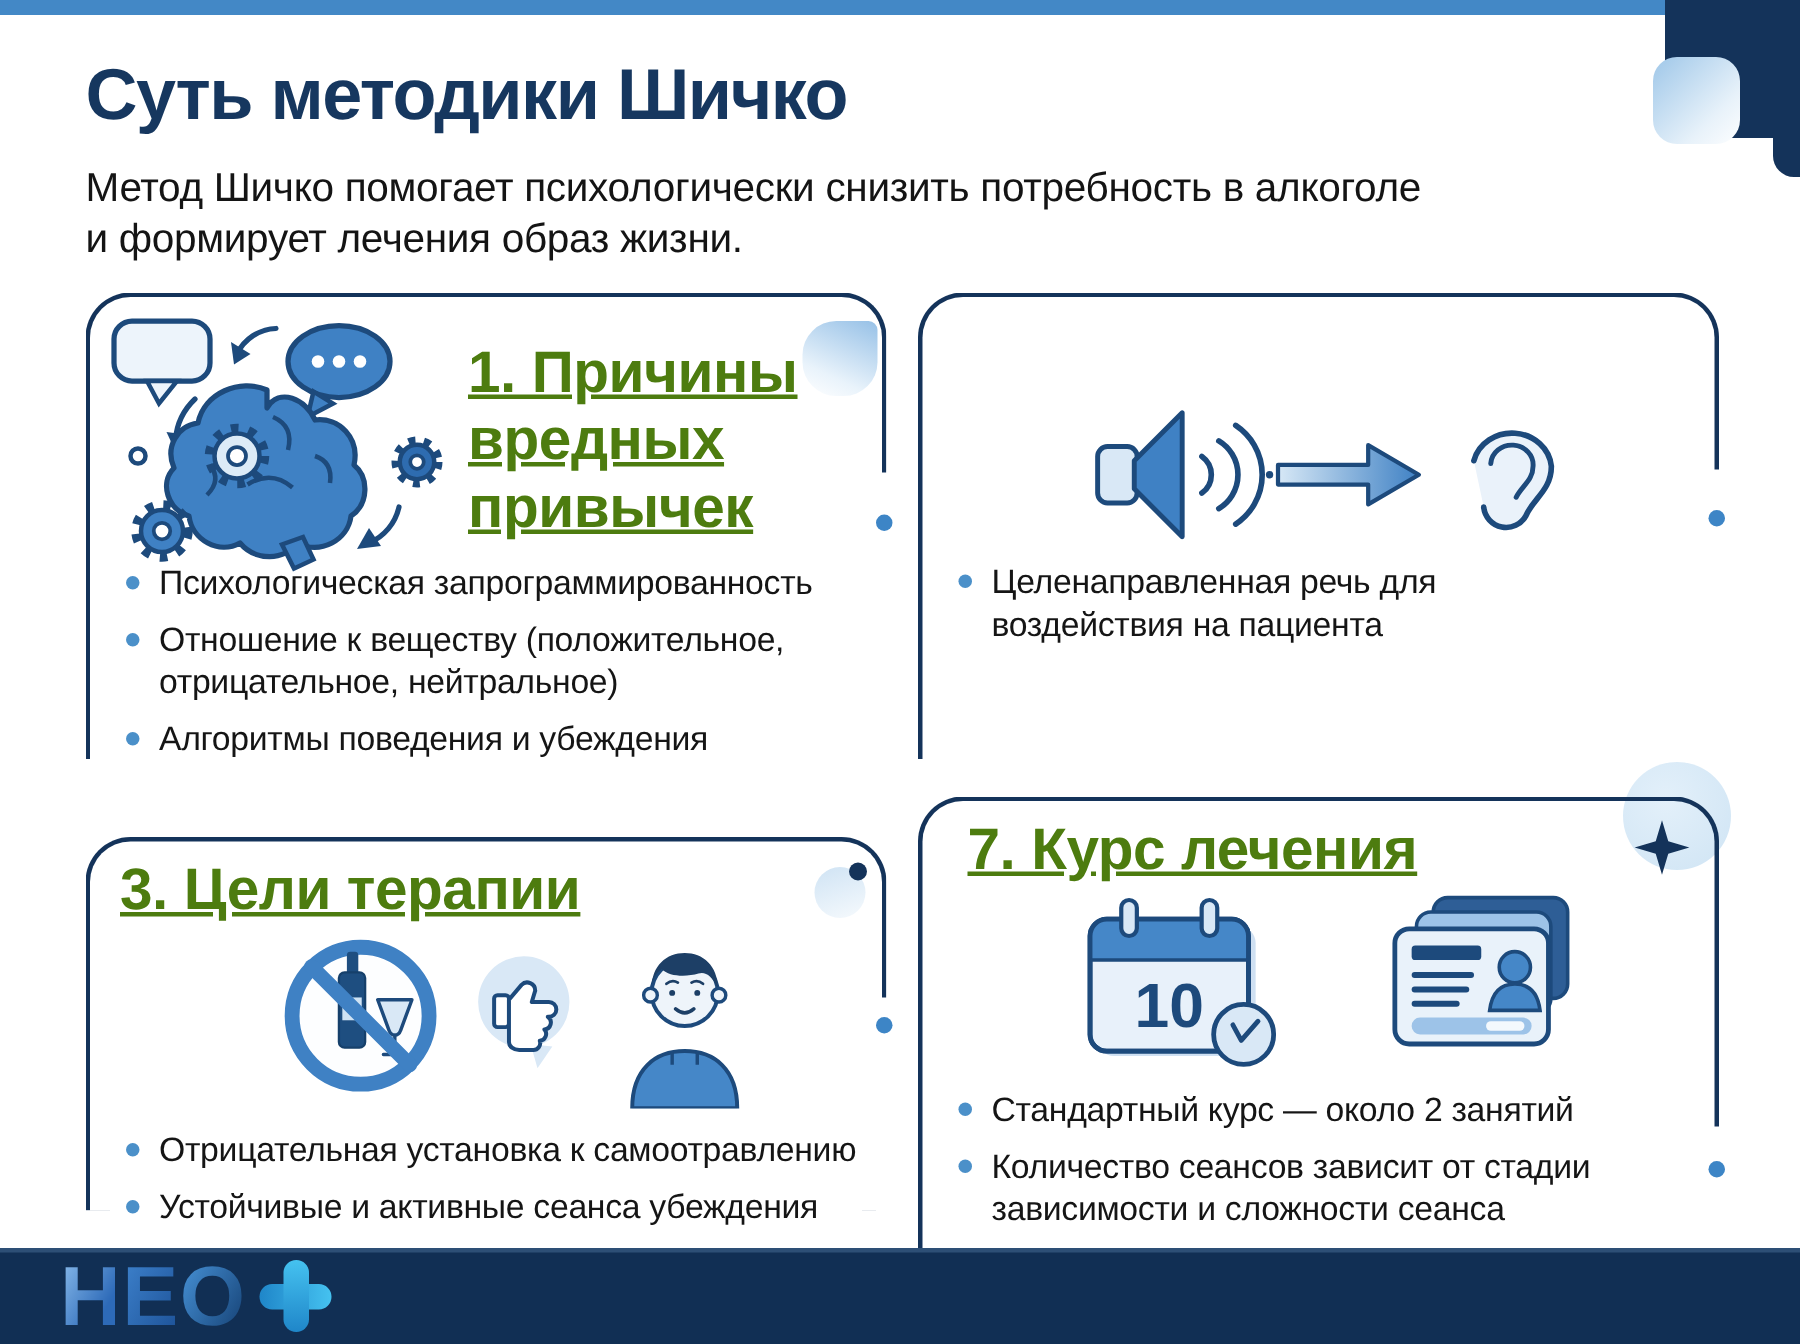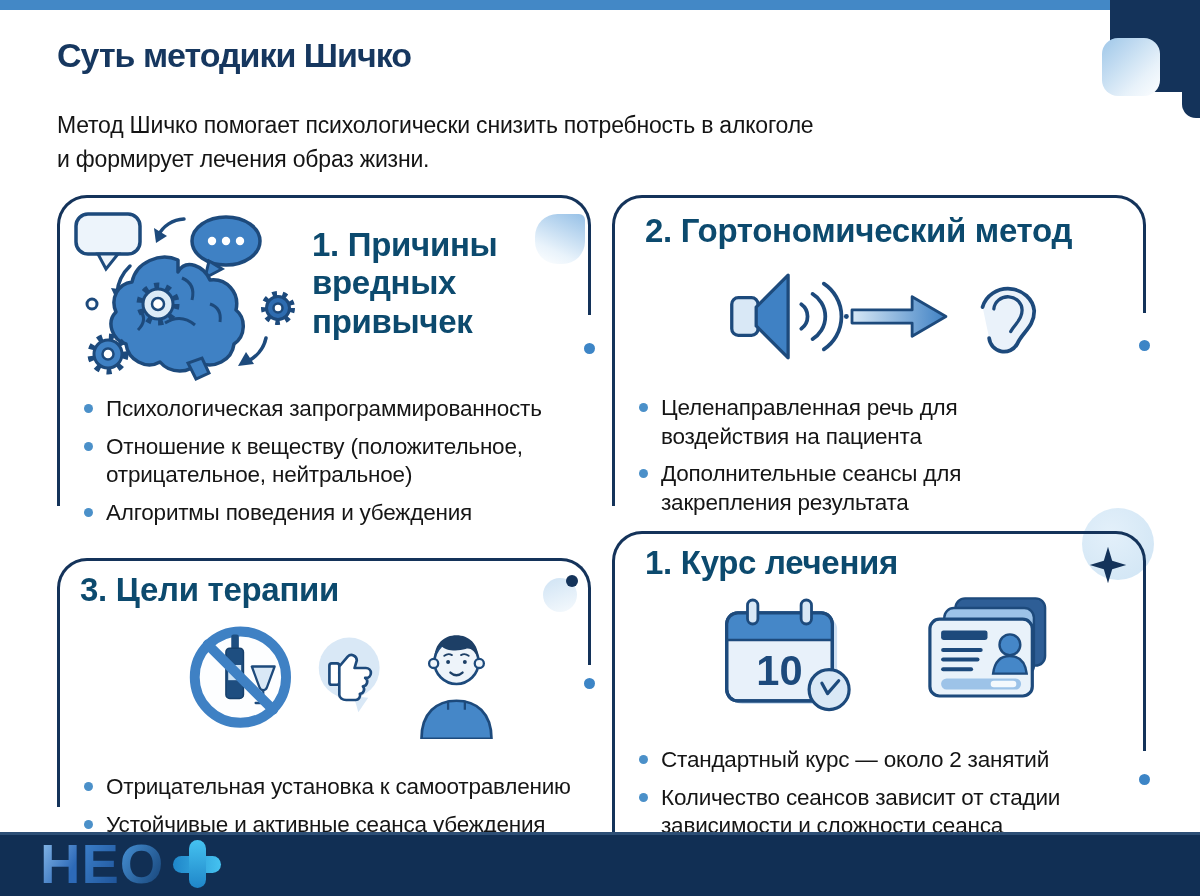--- a/index.html
+++ b/index.html
@@ -6,54 +6,54 @@
   body { background:#ffffff; font-family:"Liberation Sans", sans-serif; }
   .page { position:relative; width:1200px; height:896px; background:#fff; overflow:hidden; }
 
   
   .topbar { position:absolute; left:0; top:0; width:1200px; height:10px; background:#4388c6; }
   .corner-blob { position:absolute; right:0; top:0; width:90px; height:92px; background:#14335a; border-radius:0 0 0 44px; z-index:3; }
   .corner-blob-tail { position:absolute; right:0; top:80px; width:18px; height:38px; background:#14335a; border-radius:0 0 0 14px; z-index:3; }
   .corner-lightsq { position:absolute; left:1102px; top:38px; width:58px; height:58px; border-radius:16px;
       background:linear-gradient(135deg,#a9cdeb 10%,#e8f2fa 70%,#fdfeff 100%); z-index:4; }
 
-  .title { position:absolute; left:57px; top:36px; font-size:34px; font-weight:800; color:#16375f; letter-spacing:-1px; }
-  .subtitle { position:absolute; left:57px; top:108px; font-size:23px; line-height:34px; color:#141414; letter-spacing:-0.2px; }
+  .title { position:absolute; left:57px; top:36px; font-size:48px; font-weight:800; color:#16375f; letter-spacing:-1px; }
+  .subtitle { position:absolute; left:57px; top:108px; font-size:27px; line-height:34px; color:#141414; letter-spacing:-0.2px; }
 
   
   .between-circle { position:absolute; left:1082px; top:508px; width:72px; height:72px; border-radius:50%;
       background:radial-gradient(circle at 40% 35%, #e3f0fa, #cfe4f4); z-index:1; }
 
   
   .card { position:absolute; border:3px solid #14335a; border-bottom:none; border-radius:30px 30px 0 0;
       background:transparent; z-index:2; }
   .card1 { left:57px;  top:195px; width:534px; height:311px; }
   .card2 { left:612px; top:195px; width:534px; height:311px; }
   .card3 { left:57px;  top:558px; width:534px; height:249px; }
   .card4 { left:612px; top:531px; width:534px; height:301px; }
   .erase-right { position:absolute; right:-5px; width:9px; bottom:-2px; background:#fff; }
   .card1 .erase-right { top:117px; } .card2 .erase-right { top:115px; }
   .card3 .erase-right { top:104px; } .card4 .erase-right { top:217px; }
   .edge-dot { position:absolute; right:-7px; width:11px; height:11px; border-radius:50%; background:#3d85c6; }
   .card1 .edge-dot { top:145px; } .card2 .edge-dot { top:142px; }
   .card3 .edge-dot { top:117px; } .card4 .edge-dot { top:240px; }
 
-  .card-title { position:absolute; font-size:33px; font-weight:800; color:#0c4a6e; letter-spacing:-0.3px; line-height:1.16; }
+  .card-title { position:absolute; font-size:39px; font-weight:800; color:#4d7c0f; letter-spacing:-0.3px; line-height:1.16;text-decoration:underline; }
   .c1-title { left:252px; top:28px; width:236px; }
   .c2-title { left:30px; top:14px; }
   .c3-title { left:20px; top:10px; }
   .c4-title { left:30px; top:10px; }
 
   .card-icon { position:absolute; }
   .i-brain   { left:10px;  top:10px;  width:230px; height:175px; }
   .i-speaker { left:113px; top:62px;  width:310px; height:113px; }
   .i-goals   { left:118px; top:52px;  width:350px; height:126px; }
   .i-course  { left:100px; top:58px;  width:345px; height:120px; }
 
-  .bullets { position:absolute; left:22px; right:6px; list-style:none;margin-top:20px; }
+  .bullets { position:absolute; left:22px; right:6px; list-style:none; }
   .card1 .bullets { top:177px; } .card2 .bullets { top:176px; }
   .card3 .bullets { top:192px; } .card4 .bullets { top:192px; }
   .bullets li { position:relative; padding-left:24px; font-size:22.5px; line-height:1.27; color:#151515;
       letter-spacing:-0.2px; margin-bottom:9px; }
   .bullets li::before { content:""; position:absolute; left:2px; top:9px; width:9px; height:9px; border-radius:50%; background:#4b90c9; }
   .bullets li.nw { white-space:nowrap; }
   .card2 .bullets li, .card4 .bullets li { max-width:452px; }
 
   
   .teardrop { position:absolute; right:3px; top:16px; width:50px; height:50px;
@@ -135,41 +135,39 @@
     <ul class="bullets">
       <li class="nw">Психологическая запрограммированность</li>
       <li>Отношение к веществу (положительное, отрицательное, нейтральное)</li>
       <li class="nw">Алгоритмы поведения и убеждения</li>
     </ul>
   </section>
 
   <section class="card card2">
     <div class="erase-right"></div>
     <div class="edge-dot"></div>
-    <h2 class="card-title c2-title">2. Гортономический метод</h2>
     <svg class="card-icon i-speaker" viewBox="0 0 330 120">
       <defs>
         <linearGradient id="ag" x1="0" y1="0" x2="1" y2="0">
           <stop offset="0" stop-color="#d7e8f6"></stop>
             <stop offset="1" stop-color="#3f81c4"></stop>
         </linearGradient>
       </defs>
       <rect x="4" y="40" width="28" height="40" rx="7" fill="#d9e8f6" stroke="#1d4a7c" stroke-width="3.5"></rect>
       <polygon points="30,50 64,16 64,104 30,70" fill="#3f81c4" stroke="#1d4a7c" stroke-width="3.5" stroke-linejoin="round"></polygon>
       <path d="M78,47 a16,16 0 0 1 0,26" fill="none" stroke="#1d4a7c" stroke-width="4" stroke-linecap="round"></path>
       <path d="M90,36 a28,28 0 0 1 0,48" fill="none" stroke="#1d4a7c" stroke-width="4" stroke-linecap="round"></path>
       <path d="M102,25 a42,42 0 0 1 0,70" fill="none" stroke="#1d4a7c" stroke-width="4" stroke-linecap="round"></path>
       <circle cx="126" cy="60" r="2.6" fill="#1d4a7c"></circle>
       <path d="M132,53 h64 v-14 l36,21 -36,21 v-14 h-64 z" fill="url(#ag)" stroke="#1d4a7c" stroke-width="3" stroke-linejoin="round"></path>
       <path d="M271,50 a28,26 0 0 1 55,4 c0,17 -13,23 -18,35 a16,16 0 0 1 -30,-6" fill="#eaf2fa" stroke="#1d4a7c" stroke-width="4" stroke-linecap="round"></path>
       <path d="M283,52 a15,14 0 0 1 30,2 c0,10 -8,14 -12,22" fill="none" stroke="#1d4a7c" stroke-width="3.5" stroke-linecap="round"></path>
     </svg>
     <ul class="bullets">
       <li>Целенаправленная речь для воздействия на пациента</li>
-      <li>Дополнительные сеансы для закрепления результата</li>
     </ul>
   </section>
 
   <section class="card card3">
     <div class="erase-right"></div>
     <div class="edge-dot"></div>
     <div class="mini-circle"></div>
     <div class="mini-dot"></div>
     <h2 class="card-title c3-title">3. Цели терапии</h2>
     <svg class="card-icon i-goals" viewBox="0 0 460 165">
@@ -200,21 +198,21 @@
       <li class="nw">Устойчивые и активные сеанса убеждения</li>
     </ul>
   </section>
 
   <section class="card card4">
     <div class="erase-right"></div>
     <div class="edge-dot"></div>
     <svg class="sparkle" viewBox="0 0 100 100">
       <path d="M50,2 L61,39 L98,50 L61,61 L50,98 L39,61 L2,50 L39,39 Z" fill="#14335a"></path>
     </svg>
-    <h2 class="card-title c4-title">1. Курс лечения</h2>
+    <h2 class="card-title c4-title">7. Курс лечения</h2>
     <svg class="card-icon i-course" viewBox="0 0 430 150">
       <rect x="20" y="32" width="132" height="108" rx="14" fill="#cfe0f2"></rect>
       <rect x="14" y="26" width="132" height="110" rx="14" fill="#e8f1fa" stroke="#1d4a7c" stroke-width="4"></rect>
       <path d="M14,40 a14,14 0 0 1 14,-14 h104 a14,14 0 0 1 14,14 v20 h-132 z" fill="#4587c8"></path>
       <rect x="14" y="26" width="132" height="110" rx="14" fill="none" stroke="#1d4a7c" stroke-width="4"></rect>
       <line x1="14" y1="60" x2="146" y2="60" stroke="#1d4a7c" stroke-width="3"></line>
       <rect x="40" y="10" width="13" height="30" rx="6.5" fill="#d9e8f6" stroke="#1d4a7c" stroke-width="3.5"></rect>
       <rect x="107" y="10" width="13" height="30" rx="6.5" fill="#d9e8f6" stroke="#1d4a7c" stroke-width="3.5"></rect>
       <text x="80" y="116" text-anchor="middle" font-family="Liberation Sans, sans-serif" font-size="52" font-weight="bold" fill="#1d4a7c">10</text>
       <circle cx="142" cy="122" r="25" fill="#d9e8f6" stroke="#1d4a7c" stroke-width="4"></circle>

